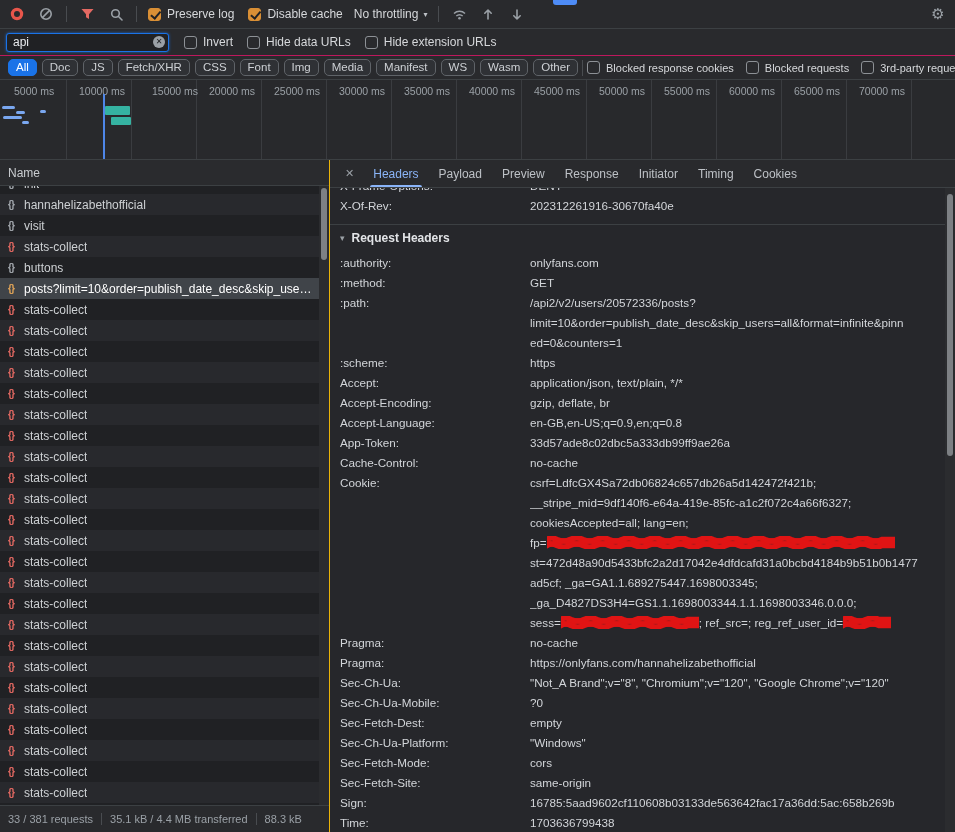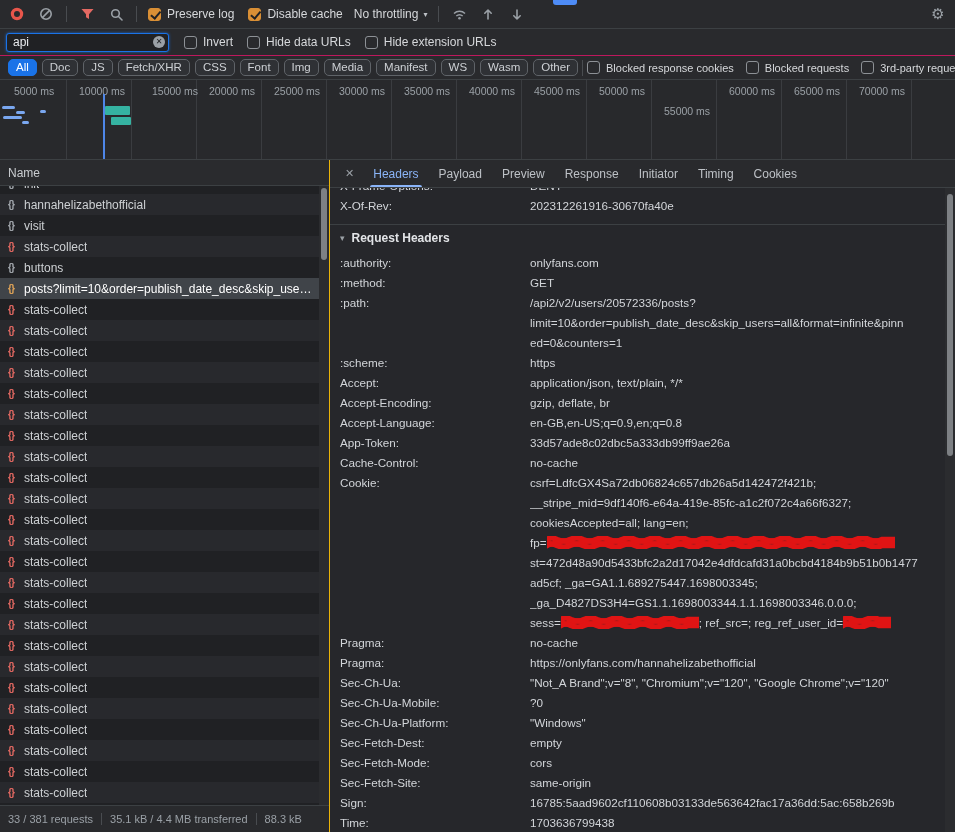--- a/index.html
+++ b/index.html
@@ -211,21 +211,21 @@
       <span class="tick-label" style="left: 339px;">30000 ms</span>
       <div class="tick-line" style="left: 456px;"></div>
       <span class="tick-label" style="left: 404px;">35000 ms</span>
       <div class="tick-line" style="left: 521px;"></div>
       <span class="tick-label" style="left: 469px;">40000 ms</span>
       <div class="tick-line" style="left: 586px;"></div>
       <span class="tick-label" style="left: 534px;">45000 ms</span>
       <div class="tick-line" style="left: 651px;"></div>
       <span class="tick-label" style="left: 599px;">50000 ms</span>
       <div class="tick-line" style="left: 716px;"></div>
-      <span class="tick-label" style="left: 664px; margin-top: 20px;">55000 ms</span>
+      <span class="tick-label" style="left: 664px;">55000 ms</span>
       <div class="tick-line" style="left: 781px;"></div>
       <span class="tick-label" style="left: 729px;">60000 ms</span>
       <div class="tick-line" style="left: 846px;"></div>
       <span class="tick-label" style="left: 794px;">65000 ms</span>
       <div class="tick-line" style="left: 911px;"></div>
       <span class="tick-label" style="left: 859px;">70000 ms</span>
     </div>
   <div class="ov-cursor" style="left:103px;top:14px;height:66px"></div>
   <div class="ov-bar" style="left:2px;top:26px;width:13px"></div>
   <div class="ov-bar" style="left:16px;top:31px;width:9px"></div>
@@ -507,29 +507,29 @@
               <div class="hline"><span>"Not_A Brand";v="8", "Chromium";v="120", "Google Chrome";v="120"</span></div>
             </div>
           </div>
           <div class="hrow">
             <div class="hname">Sec-Ch-Ua-Mobile:</div>
             <div class="hvalue">
               <div class="hline"><span>?0</span></div>
             </div>
           </div>
           <div class="hrow">
+            <div class="hname">Sec-Fetch-Dest:</div>
+            <div class="hvalue">
+              <div class="hline"><span>empty</span></div>
+            </div>
+          </div>
+          <div class="hrow">
             <div class="hname">Sec-Ch-Ua-Platform:</div>
             <div class="hvalue">
               <div class="hline"><span>"Windows"</span></div>
-            </div>
-          </div>
-          <div class="hrow">
-            <div class="hname">Sec-Fetch-Dest:</div>
-            <div class="hvalue">
-              <div class="hline"><span>empty</span></div>
             </div>
           </div>
           <div class="hrow">
             <div class="hname">Sec-Fetch-Mode:</div>
             <div class="hvalue">
               <div class="hline"><span>cors</span></div>
             </div>
           </div>
           <div class="hrow">
             <div class="hname">Sec-Fetch-Site:</div>

